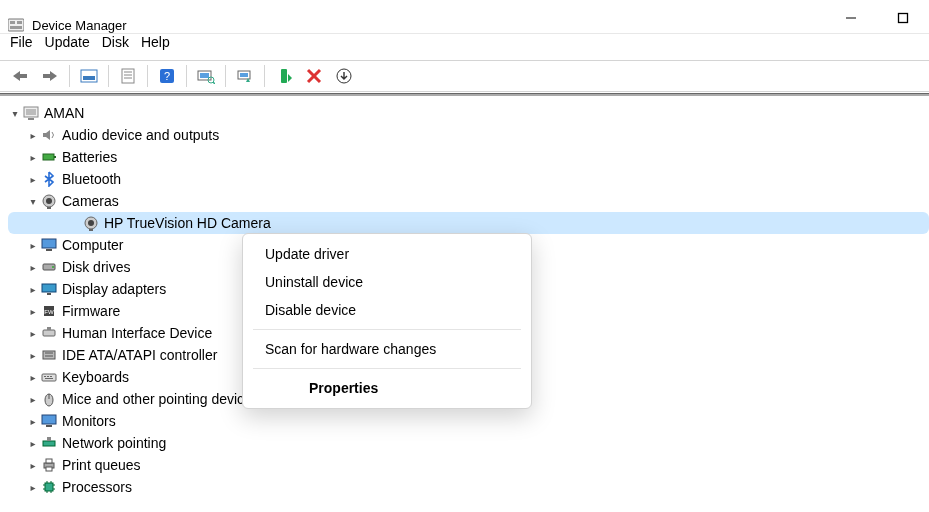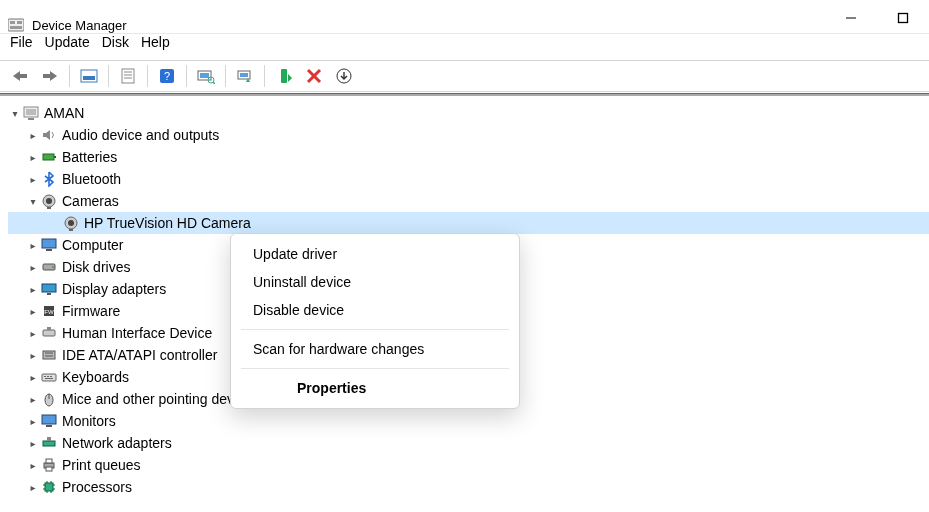--- a/index.html
+++ b/index.html
@@ -78,28 +78,28 @@
   font-size:10px;
   color:#555;
   cursor:pointer;
 }
 .nicon {
   width: 18px; height:18px;
   display:inline-flex; align-items:center; justify-content:center;
   margin-right: 4px;
 }
 .lvl1 { padding-left: 18px; }
-.lvl2 { padding-left: 40px; }
+.lvl2 { padding-left: 60px; border-radius: 6px; }
 .selected {
   background: #cde8ff;
 }
 .selected .label { }
 .context-menu {
   position: absolute;
-  left: 230px;
+  left: 242px;
   top: 233px;
   width: 290px;
   background: #fff;
   border: 1px solid #d4d4d4;
   border-radius: 6px;
   box-shadow: 0 8px 24px rgba(0,0,0,.18);
   padding: 6px 0;
   font-size: 14px;
 }
 .context-menu .item {
@@ -394,21 +394,21 @@
   </div>
 
   <div class="node lvl1">
     <span class="expander">▸</span>
     <span class="nicon">
         <svg width="16" height="16" viewBox="0 0 16 16">
           <rect x="2" y="6" width="12" height="5" fill="#3a8" stroke="#063"></rect>
           <rect x="6" y="2" width="4" height="4" fill="#888"></rect>
         </svg>
       </span>
-    <span class="label">Network adapters</span>
+    <span class="label">Network pointing</span>
   </div>
 
   <div class="node lvl1">
     <span class="expander">▸</span>
     <span class="nicon">
         <svg width="16" height="16" viewBox="0 0 16 16">
           <rect x="3" y="6" width="10" height="5" fill="#aaa" stroke="#555"></rect>
           <rect x="5" y="2" width="6" height="4" fill="#fff" stroke="#555"></rect>
           <rect x="5" y="10" width="6" height="4" fill="#fff" stroke="#555"></rect>
         </svg>

